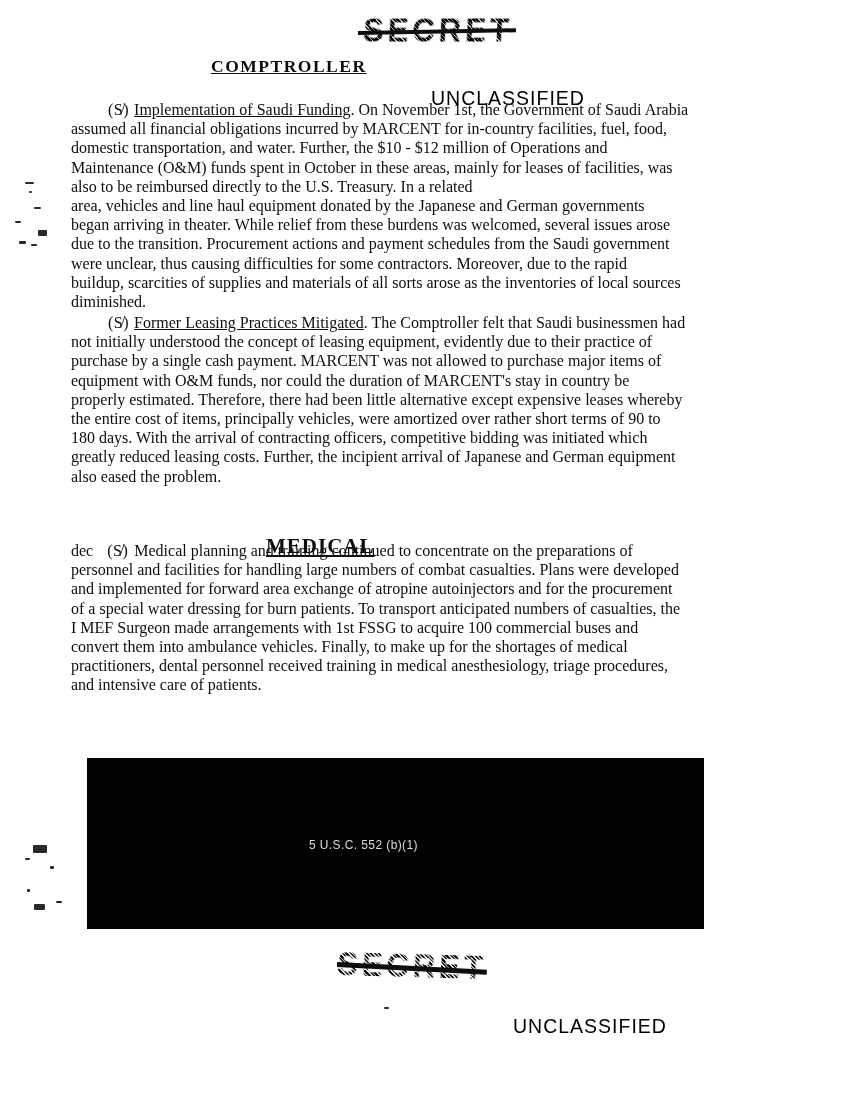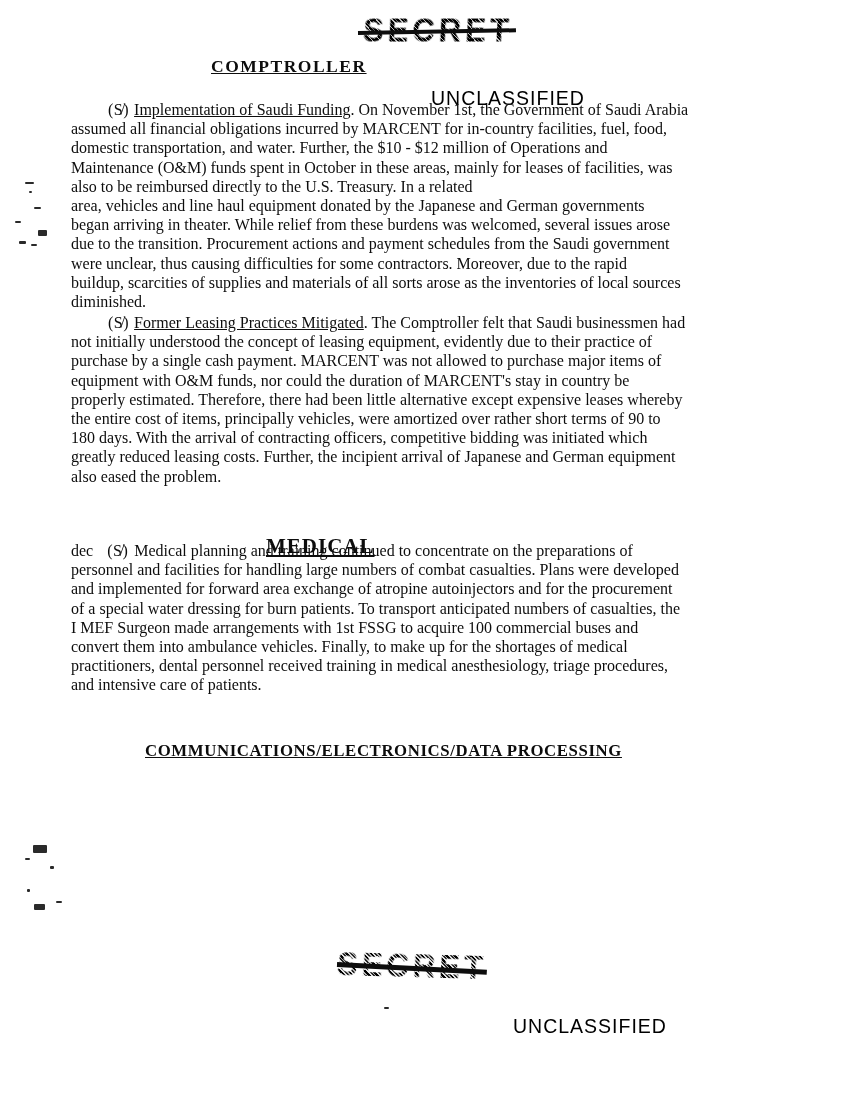--- a/index.html
+++ b/index.html
@@ -119,22 +119,24 @@
 
   <p class="para para-3"><span class="para-prefix">dec</span><span class="sec-marker marker-gap">(S̸)</span><span class="body-gap">Medical planning and training continued to concentrate on the preparations of
 personnel and facilities for handling large numbers of combat casualties. Plans were developed
 and implemented for forward area exchange of atropine autoinjectors and for the procurement
 of a special water dressing for burn patients. To transport anticipated numbers of casualties, the
 I MEF Surgeon made arrangements with 1st FSSG to acquire 100 commercial buses and
 convert them into ambulance vehicles. Finally, to make up for the shortages of medical
 practitioners, dental personnel received training in medical anesthesiology, triage procedures,
 and intensive care of patients.</span></p>
 
-  <h2 class="subheading heading-comms">COMMUNICATIONS/ELECTRONICS/DATA PROCESSING</h2>
 
+  <div class="redaction">
+    <span class="redaction-citation">5 U.S.C. 552 (b)(1)</span>
+  </div>
 
   <div class="stamp stamp-bottom">SECRET</div>
   <div class="strike strike-bottom"></div>
   <div class="unclass unclass-bottom">UNCLASSIFIED</div>
 
   <div class="edge-shadow"></div>
   <div class="edge-line"></div>
   <div class="edge-bar"></div>
   <div class="edge-sq-1"></div>
   <div class="edge-sq-2"></div>

